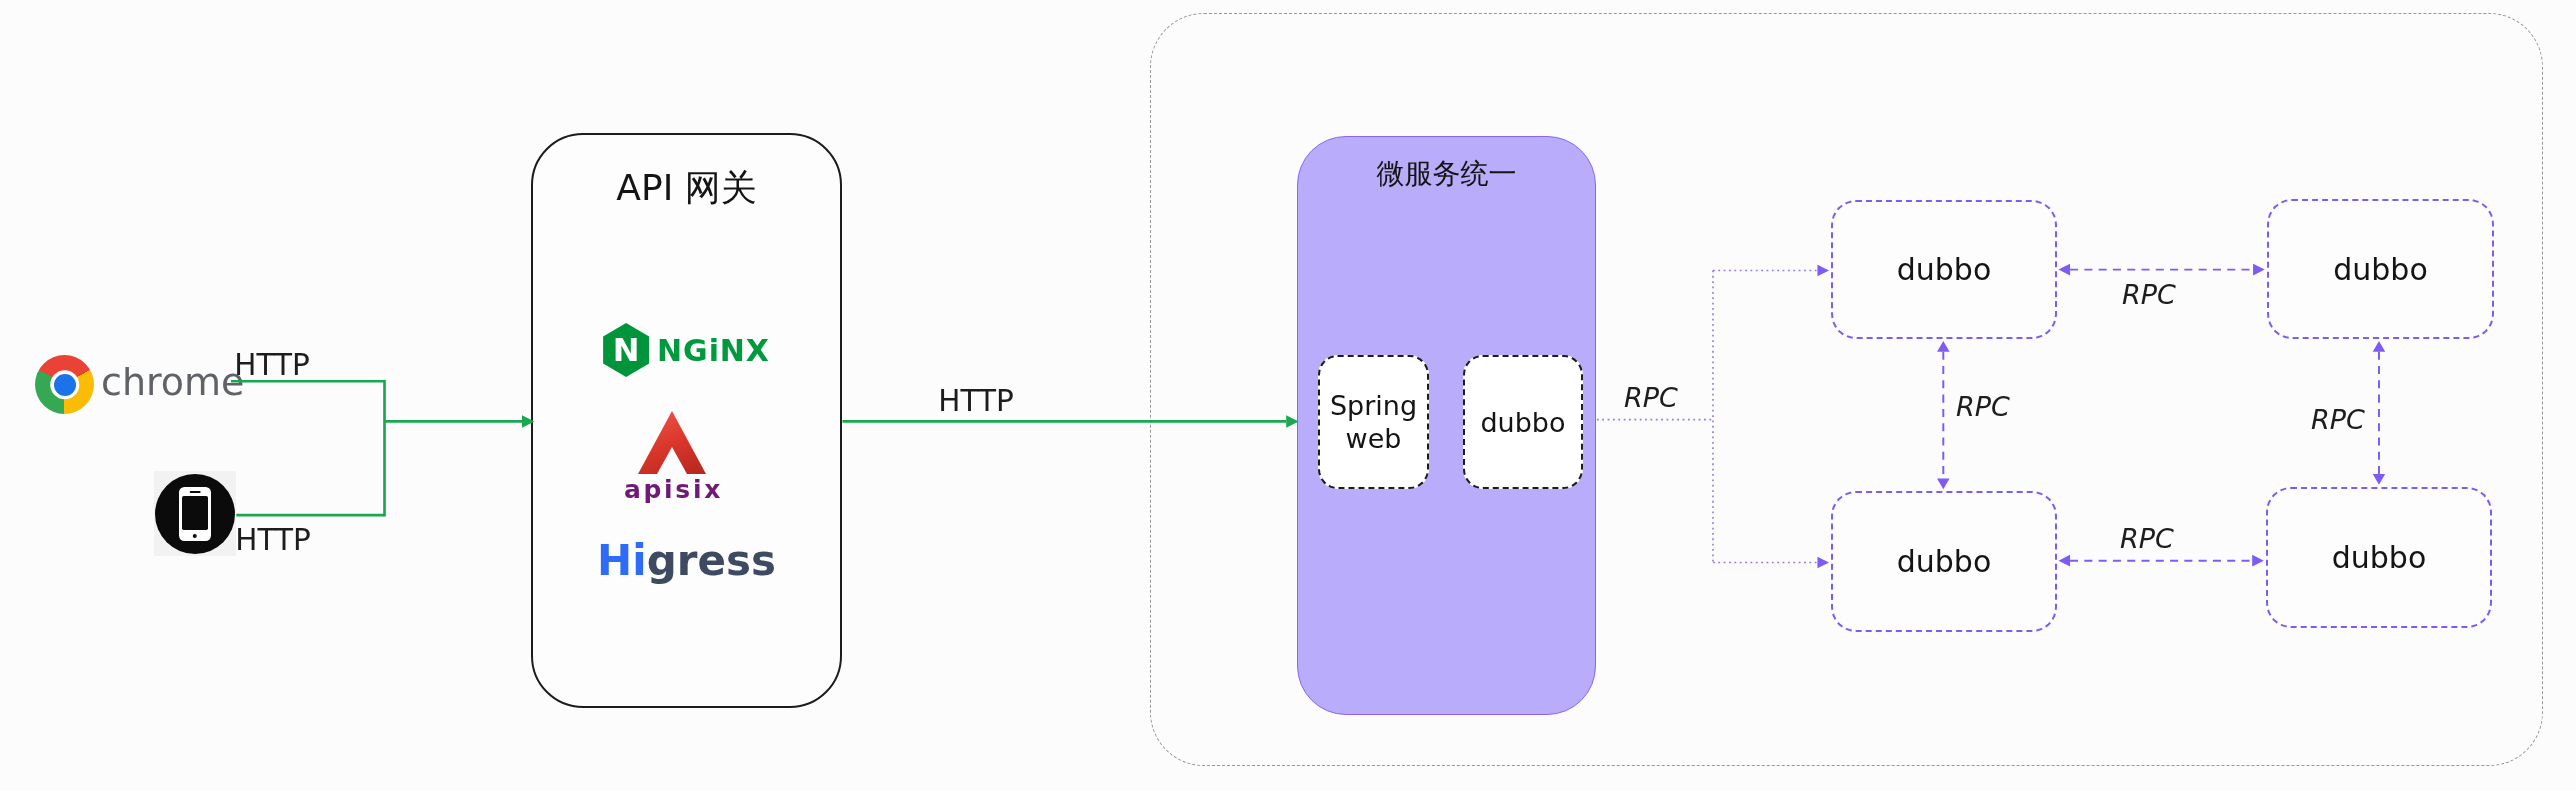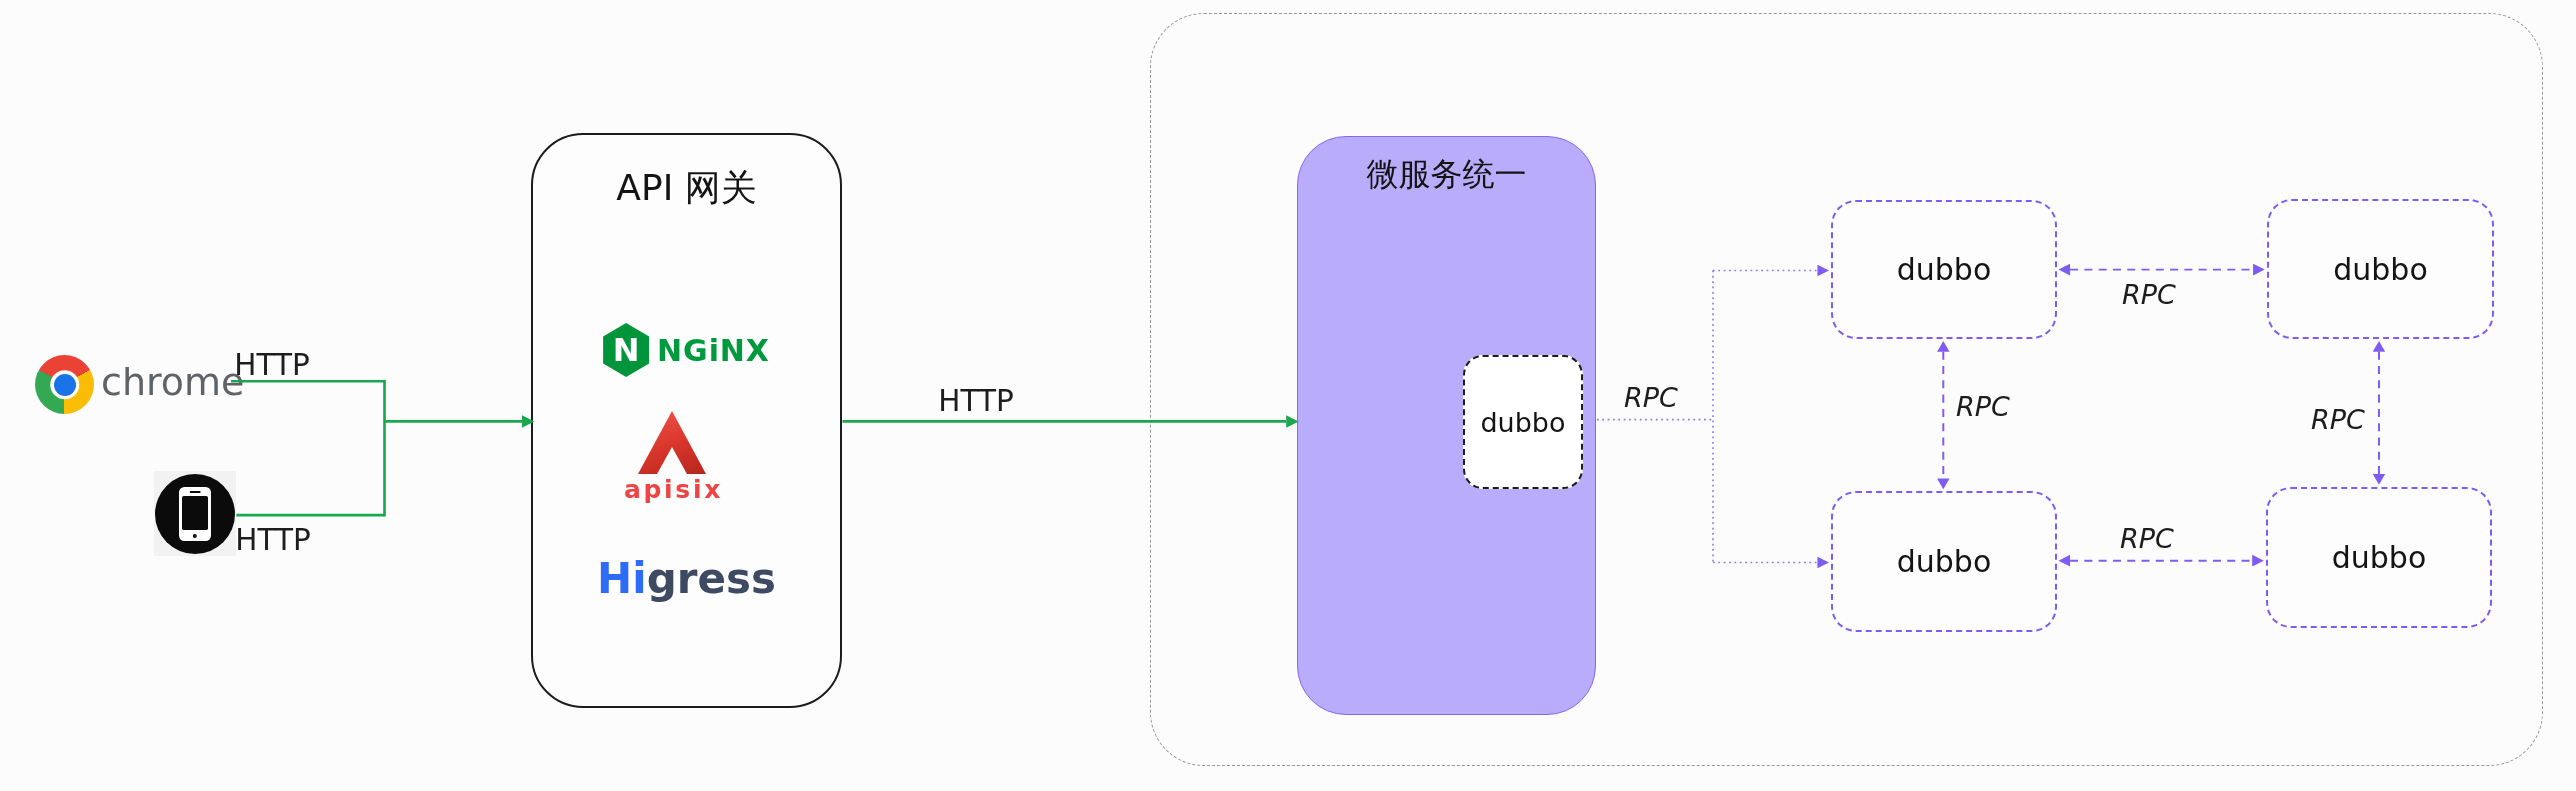--- a/index.html
+++ b/index.html
@@ -37,37 +37,37 @@
     clip-path:polygon(50% 0%,100% 25%,100% 75%,50% 100%,0% 75%,0% 25%);}
   .nginx-n{color:#ffffff;font-size:32px;font-weight:bold;}
   .nginx-word{color:#009a3e;font-size:30px;font-weight:bold;letter-spacing:0.9px;}
 
   .apisix-icon{position:absolute;left:638px;top:411px;width:68px;height:63px;
     background:linear-gradient(160deg,#f1544a 0%,#d8352a 55%,#b3271d 100%);
     clip-path:polygon(50% 0%,100% 100%,0% 100%);}
   .apisix-notch{position:absolute;left:50%;bottom:0;width:30px;height:27px;background:#fdfdfd;
     clip-path:polygon(50% 0%,100% 100%,0% 100%);transform:translateX(-50%);}
   .apisix-word{position:absolute;left:531px;top:475px;width:285px;text-align:center;
-    font-size:25px;font-weight:bold;color:#ef4444;letter-spacing:2.7px;}
-
-  .higress{position:absolute;left:531px;top:536px;width:311px;text-align:center;font-size:42px;font-weight:bold;margin-top:18px;}
+    font-size:25px;font-weight:bold;color:#701a75;letter-spacing:2.7px;}
+
+  .higress{position:absolute;left:531px;top:536px;width:311px;text-align:center;font-size:42px;font-weight:bold;}
   .higress .hi{color:#2e6bf6;}
   .higress .rest{color:#3d4a62;}
 
   
   .backend{position:absolute;left:1150px;top:13.4px;width:1393px;height:753px;
     border:1.8px dashed #979797;border-radius:54px;box-sizing:border-box;background:transparent;}
   .backend-title{position:absolute;left:1779px;top:32px;transform:translateX(-50%);
     font-size:34px;font-weight:500;color:#1f1f1f;white-space:nowrap;}
 
   
   .bff{position:absolute;left:1297px;top:136px;width:299px;height:579px;
     background:#b9adfb;border:1.8px solid #8b65ee;border-radius:49px;box-sizing:border-box;}
   .bff-title{position:absolute;left:1297px;top:154px;width:299px;text-align:center;
-    font-size:32px;font-weight:500;color:#141414;line-height:40px;}
+    font-size:28px;font-weight:500;color:#141414;line-height:40px;}
   .inner-box{position:absolute;background:#ffffff;border:2.7px dashed #1c1c1c;border-radius:19.7px;
     box-sizing:border-box;display:flex;align-items:center;justify-content:center;text-align:center;
     font-size:27px;font-weight:500;color:#141414;line-height:33px;}
   .spring-box{left:1318px;top:355px;width:111px;height:134px;}
   .dubbo-inner{left:1463px;top:355px;width:120px;height:134px;}
 
   
   .node{position:absolute;border:2.2px dashed #7e5bf3;border-radius:25px;background:#fdfdfd;
     box-sizing:border-box;display:flex;align-items:center;justify-content:center;
     font-size:30px;color:#141414;}
@@ -123,20 +123,26 @@
     <span class="hi">Hi</span><span class="rest">gress</span>
   </div>
 
   <div class="lbl center-x" style="left:976px;top:384px;">HTTP</div>
 
   <div class="backend"></div>
 
   <div class="bff"></div>
   <div class="bff-title">
     <div>微服务统一</div>
+  </div>
+  <div class="inner-box spring-box">
+    <div>
+      <div>Spring</div>
+      <div>web</div>
+    </div>
   </div>
   <div class="inner-box dubbo-inner">
     <span>dubbo</span>
   </div>
 
   <div class="node node-tl">
     <span>dubbo</span>
   </div>
   <div class="node node-bl">
     <span>dubbo</span>

